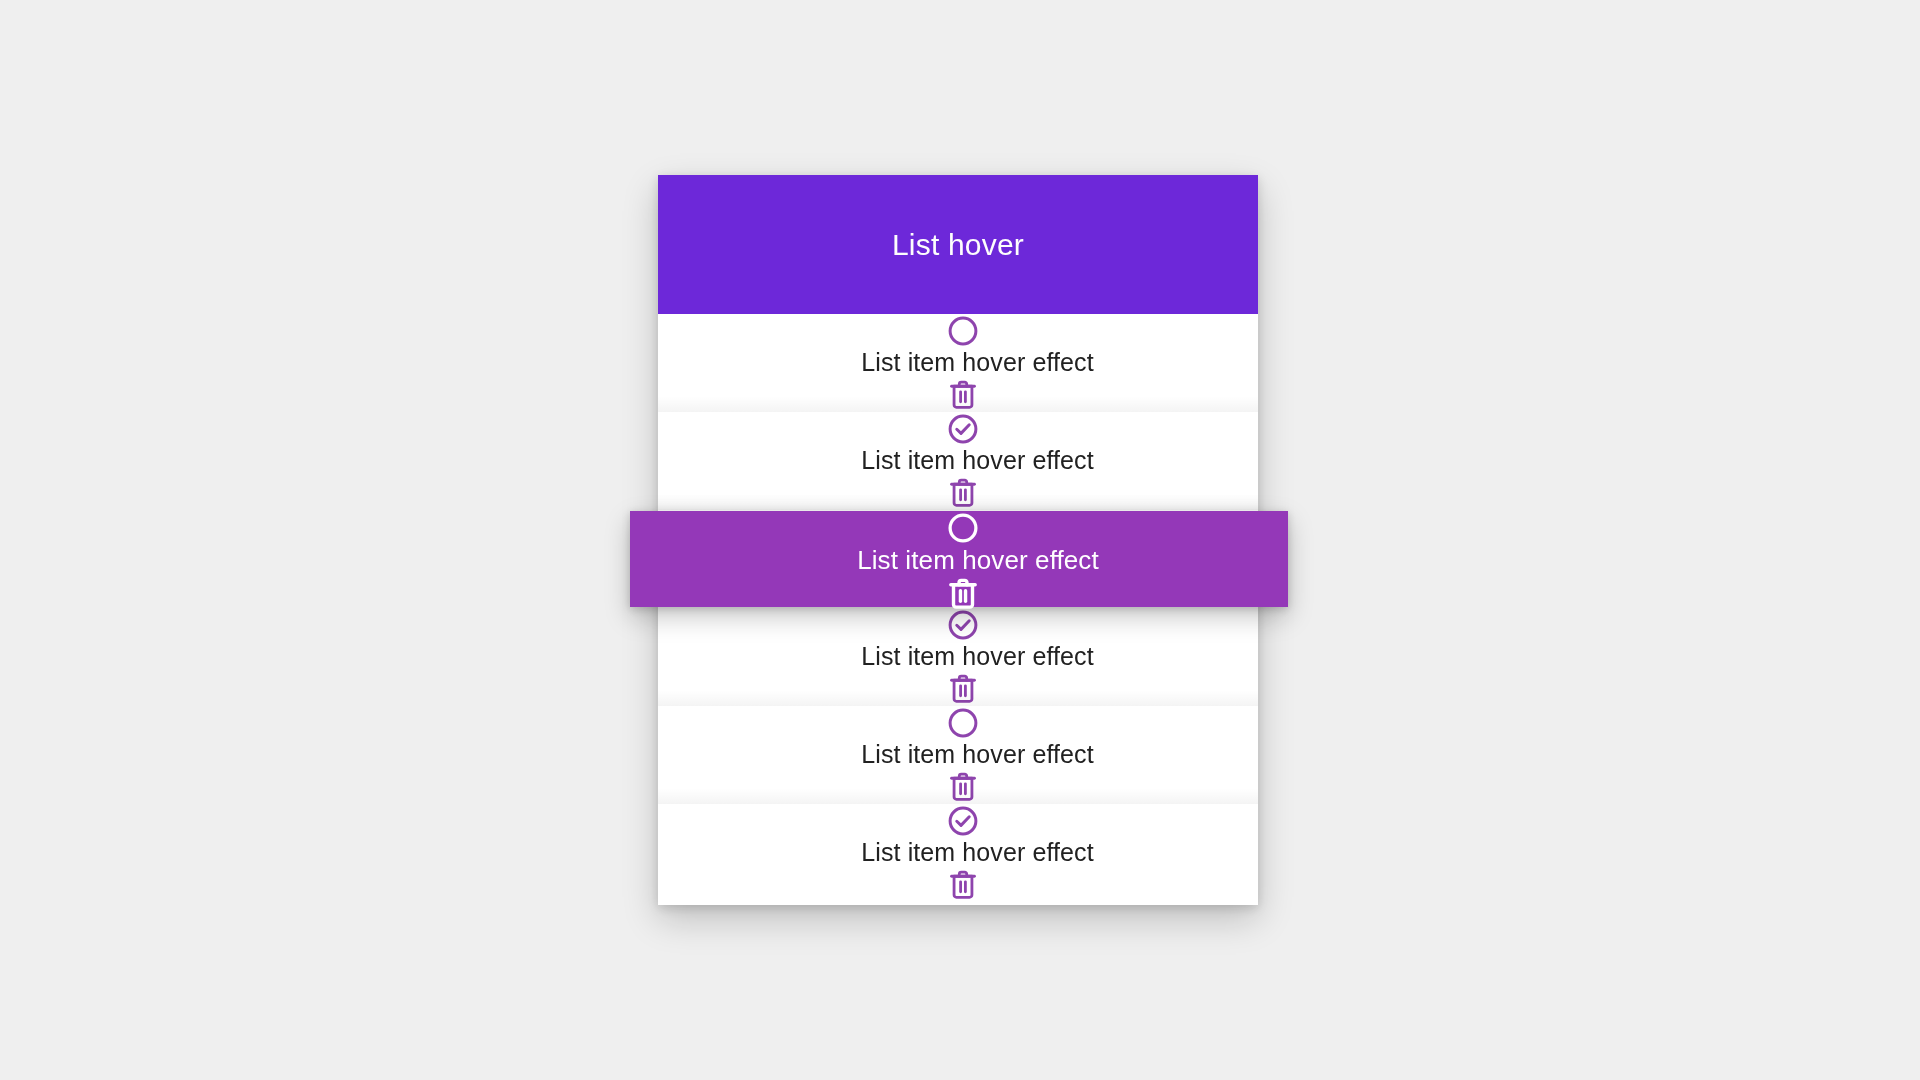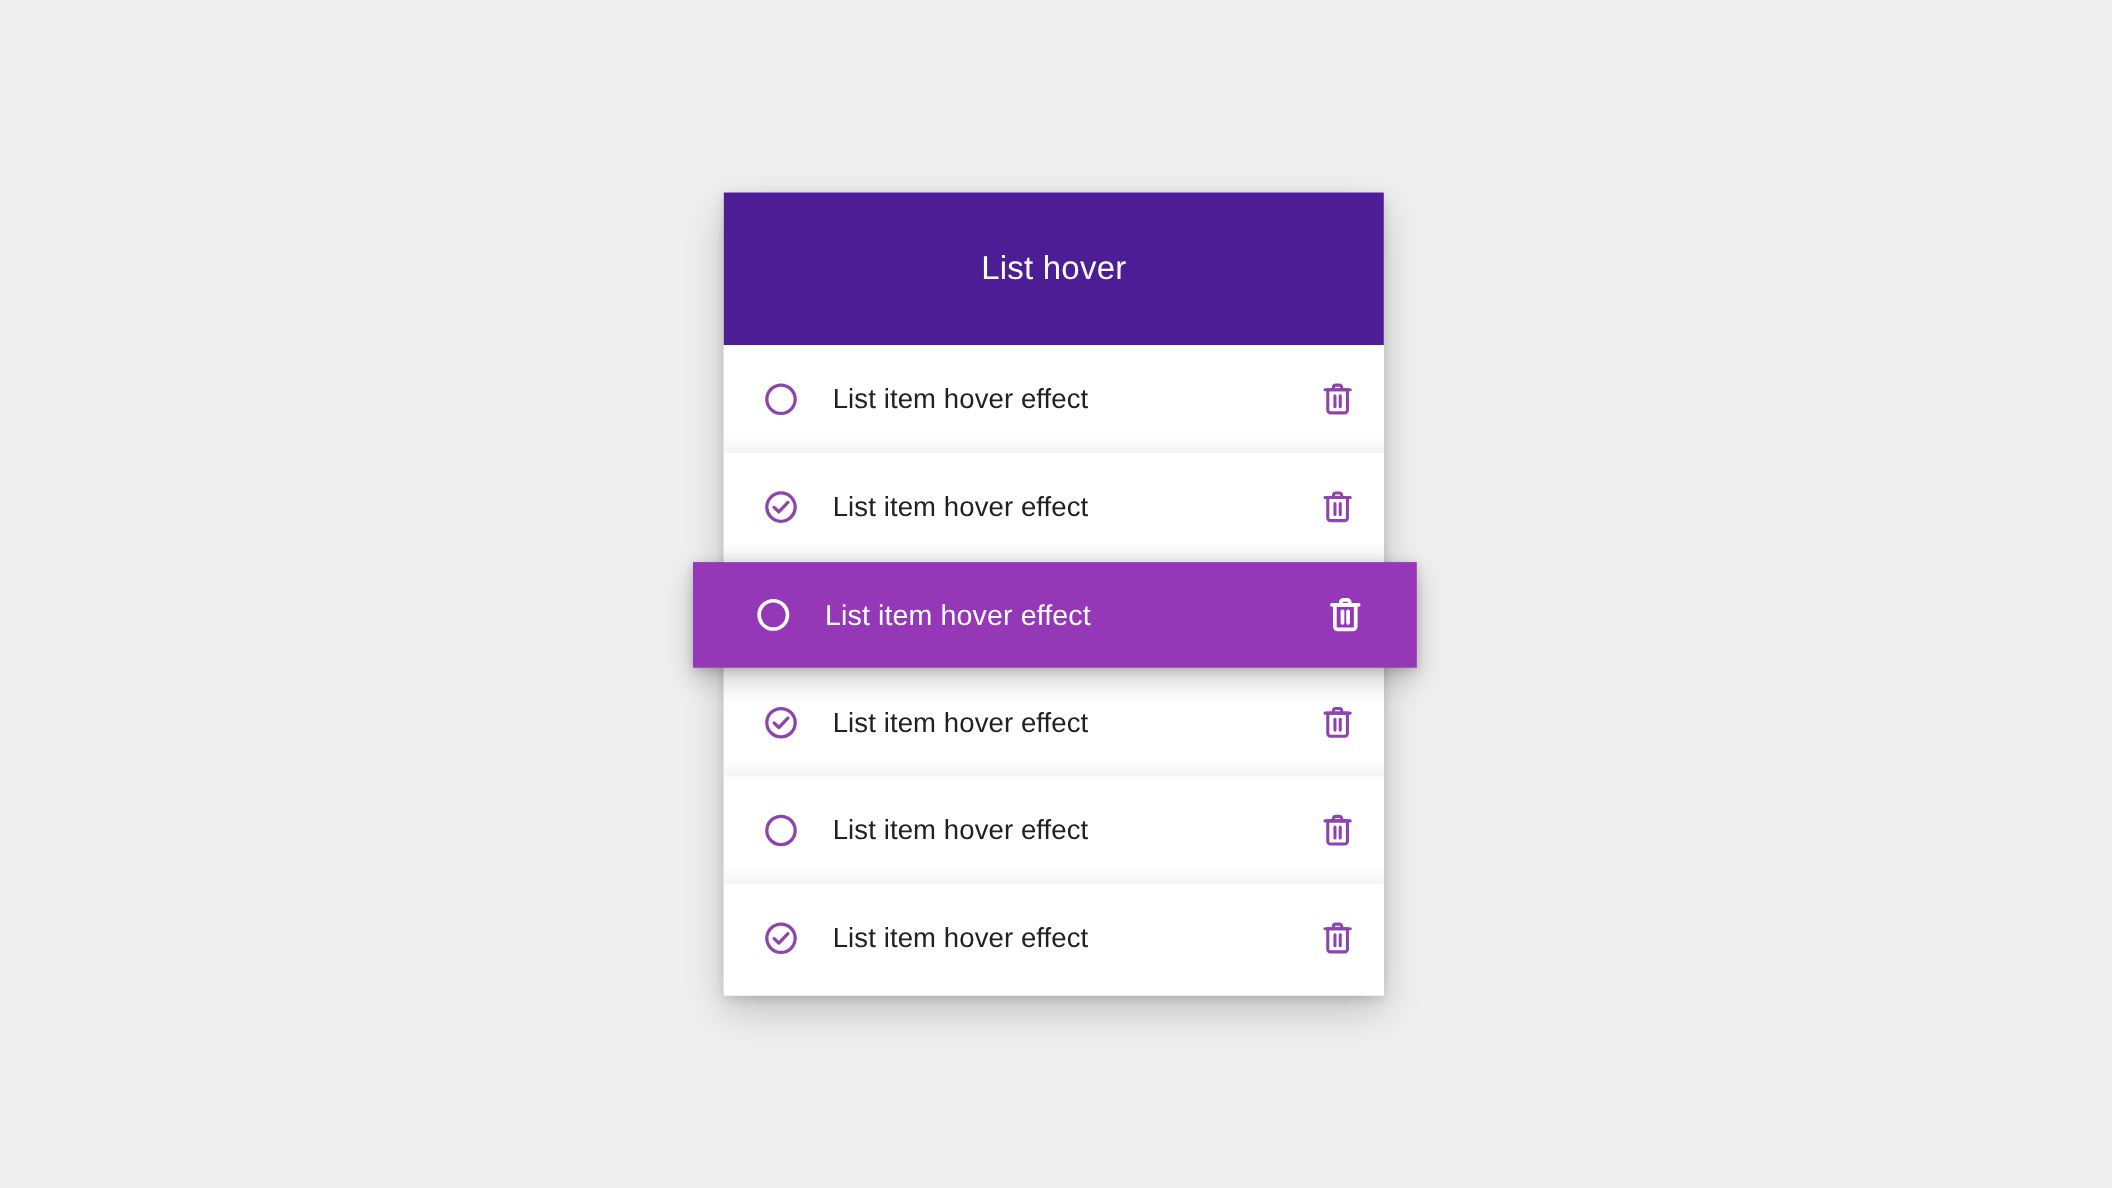--- a/index.html
+++ b/index.html
@@ -66,20 +66,21 @@
   .list-row {
     position: absolute;
     left: 0;
     width: 600px;
     height: 98px;
     display: flex;
     align-items: center;
     background: #ffffff;
     padding-left: 35px;
     padding-right: 26px;
+    flex-direction: column;
   }
 
   
   .list-row::after {
     content: "";
     position: absolute;
     left: 0;
     right: 0;
     bottom: 0;
     height: 16px;
@@ -167,21 +168,21 @@
     flex: 0 0 34px;
   }
 </style>
 </head>
 <body style="background: rgb(239, 239, 239);">
 
 <div id="stage">
 
   <div id="card">
 
-    <div id="card-header" style="background: #4c1d95;">
+    <div id="card-header" style="background: #6d28d9;">
       <div id="card-title" style="color: rgb(253, 253, 253);">List hover</div>
     </div>
 
     <div id="card-list">
         <div class="list-row" style="top: 0px; background: rgb(255, 255, 255);">
           <span class="status-icon">
             <svg viewBox="0 0 24 24" aria-hidden="true">
               <circle class="stroke-shape" cx="12" cy="12" r="9.1"></circle>
             </svg>
           </span>

